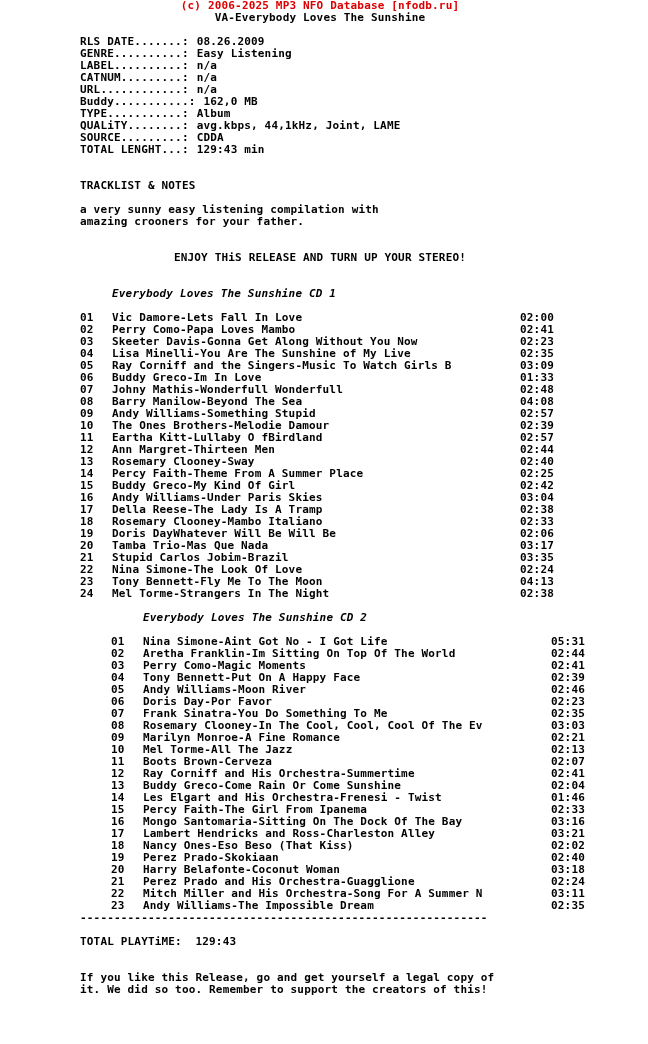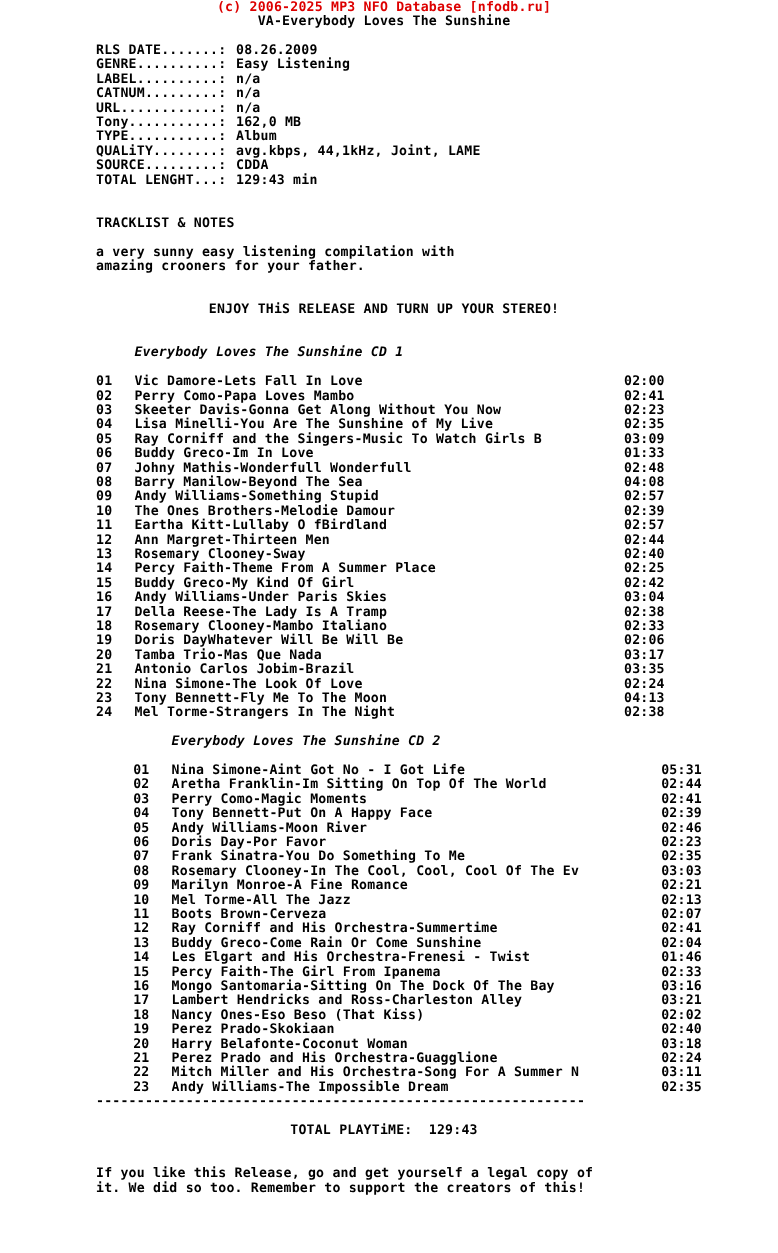--- a/index.html
+++ b/index.html
@@ -6,21 +6,21 @@
   html,body { width:648px; height:1044px; background:#ffffff; overflow:hidden; }
   .nfo {
     position:absolute; left:80px; top:0; width:480px;
     font-family:"DejaVu Sans Mono", monospace;
     font-weight:bold; font-size:11px; letter-spacing:0.17px;
     color:#000000;
   }
   .line { height:12px; line-height:12px; white-space:pre; }
   .center { text-align:center; }
   .red { color:#dd0000; }
-  .right { text-align:center; }
+  .right { text-align:left; }
   .indent { padding-left:32px;font-style:italic; }
   .gap1 { height:12px; }
   .gap2 { height:24px; }
   .info-row .info-value { margin-left:8px; }
   .track { display:flex; }
   .track .num { width:32px; flex:none; white-space:pre; }
   .track .title { width:408px; flex:none; overflow:hidden; white-space:pre; }
   .track .time { width:40px; flex:none; white-space:pre; }
   .disc + .disc { margin-top:12px;margin-left:31px; }
 </style>
@@ -38,21 +38,21 @@
   <div class="line info-row"><span>RLS DATE.......:</span><span class="info-value">08.26.2009</span></div>
 
   <div class="line info-row"><span>GENRE..........:</span><span class="info-value">Easy Listening</span></div>
 
   <div class="line info-row"><span>LABEL..........:</span><span class="info-value">n/a</span></div>
 
   <div class="line info-row"><span>CATNUM.........:</span><span class="info-value">n/a</span></div>
 
   <div class="line info-row"><span>URL............:</span><span class="info-value">n/a</span></div>
 
-  <div class="line info-row"><span>Tony...........:</span><span class="info-value">162,0 MB</span></div>
+  <div class="line info-row"><span>Buddy...........:</span><span class="info-value">162,0 MB</span></div>
 
   <div class="line info-row"><span>TYPE...........:</span><span class="info-value">Album</span></div>
 
   <div class="line info-row"><span>QUALiTY........:</span><span class="info-value">avg.kbps, 44,1kHz, Joint, LAME</span></div>
 
   <div class="line info-row"><span>SOURCE.........:</span><span class="info-value">CDDA</span></div>
 
 
   <div class="line info-row"><span>TOTAL LENGHT...:</span><span class="info-value">129:43 min</span></div>
 </div>
@@ -108,21 +108,21 @@
   <div class="line track"><span class="num">16</span><span class="title">Andy Williams-Under Paris Skies</span><span class="time">03:04</span></div>
 
   <div class="line track"><span class="num">17</span><span class="title">Della Reese-The Lady Is A Tramp</span><span class="time">02:38</span></div>
 
   <div class="line track"><span class="num">18</span><span class="title">Rosemary Clooney-Mambo Italiano</span><span class="time">02:33</span></div>
 
   <div class="line track"><span class="num">19</span><span class="title">Doris DayWhatever Will Be Will Be</span><span class="time">02:06</span></div>
 
   <div class="line track"><span class="num">20</span><span class="title">Tamba Trio-Mas Que Nada</span><span class="time">03:17</span></div>
 
-  <div class="line track"><span class="num">21</span><span class="title">Antonio Carlos Jobim-Brazil</span><span class="time">03:35</span></div>
+  <div class="line track"><span class="num">21</span><span class="title">Stupid Carlos Jobim-Brazil</span><span class="time">03:35</span></div>
 
   <div class="line track"><span class="num">22</span><span class="title">Nina Simone-The Look Of Love</span><span class="time">02:24</span></div>
 
   <div class="line track"><span class="num">23</span><span class="title">Tony Bennett-Fly Me To The Moon</span><span class="time">04:13</span></div>
 
   <div class="line track"><span class="num">24</span><span class="title">Mel Torme-Strangers In The Night</span><span class="time">02:38</span></div>
 </div>
   </div>
 
   <div class="disc">

